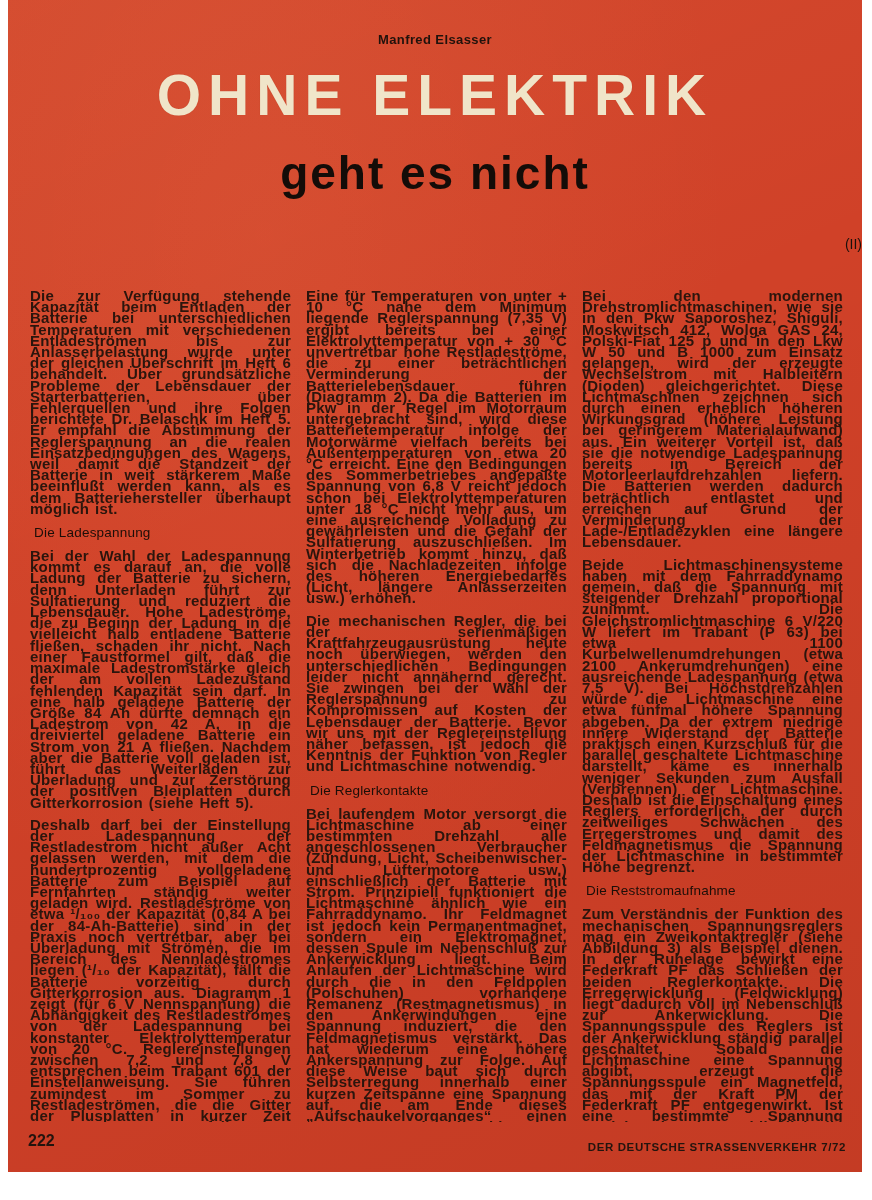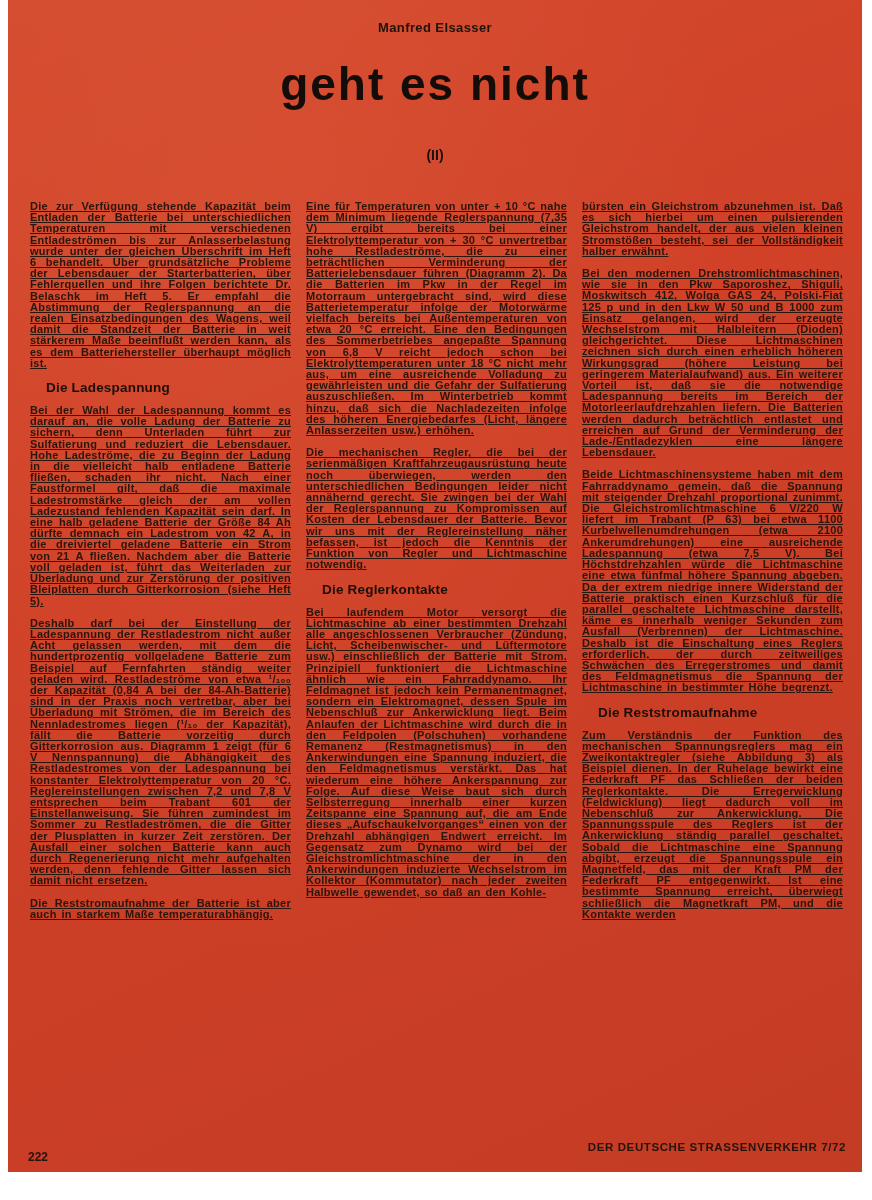--- a/index.html
+++ b/index.html
@@ -13,82 +13,82 @@
   .scan-page {
     position: absolute; left: 8px; top: 0;
     width: 854px; height: 1172px;
     background-color: var(--background-color, #d04128);
     background-image:
       radial-gradient(ellipse at 30% 20%, rgba(255,150,100,0.10), rgba(0,0,0,0) 55%),
       linear-gradient(155deg, rgba(255,190,130,0.08) 0%, rgba(0,0,0,0) 40%, rgba(90,10,0,0.10) 100%);
     box-sizing: border-box;
   }
   .author {
-    margin-top: 20px; text-align: center;
+    margin-top: 32px; text-align: center;
     font-size: 13px; font-weight: bold; letter-spacing: 0.4px;
     color: #20120c; line-height: 15px;
   }
   .main-title {
     margin: 20px 0 0; text-align: center;
     font-size: 57px; line-height: 57px; font-weight: 800;
     letter-spacing: 7px;
     color: var(--title-color, #f0e5c9);
     text-shadow: 0 0 1px rgba(120,30,10,0.25);
   }
   .sub-title {
     margin: 26px 16px 0; text-align: center;
     font-size: 46px; line-height: 46px; font-weight: 800;
     letter-spacing: 2px;
     color: #140c08;
   }
   .part-number {
-    margin-top: 40px; text-align: center;
-    font-size: 14px; line-height: 16px; font-weight: bold;
+    margin-top: 40px; text-align: right;
+    font-size: 14px; line-height: 16px; font-weight: normal;
     color: #1a100b;
   }
   .columns {
     display: flex; gap: 15px;
     margin-top: 38px;
     padding: 0 19px 0 22px;
     height: 832px; overflow: hidden;
     color: var(--text-color, #2b150d);
   }
   .col { flex: 1; min-width: 0; }
   .col p {
     margin: 0 0 11px;
-    font-size: 11px; line-height: 11.2px;
+    font-size: 15px; line-height: 11.2px;
     letter-spacing: 0.25px; word-spacing: 1.4px;
     text-align: justify;
     font-weight: bold;
-    text-decoration: underline;
   }
   .col h3 {
-    margin: 6px 16px 10px;
+    margin: 6px 4px 10px;
     font-size: 13.5px; line-height: 15px;
     letter-spacing: 0.2px;
     color: #1c0e08;
-    font-weight: 700;
+    font-weight: 400;
   }
   .page-number {
-    position: absolute; left: 20px; bottom: 8px;
-    font-size: 12px; font-weight: bold; color: #23140e;
+    position: absolute; left: 20px; bottom: 22px;
+    font-size: 16px; font-weight: bold; color: #23140e;
   }
   .magazine-name {
     position: absolute; right: 16px; bottom: 19px;
     font-size: 11.5px; font-weight: bold; letter-spacing: 0.6px;
     color: #23140e;
     margin-left: 30px;
   }
 </style>
 </head>
 <body>
 
 <div class="scan-page">
 
   <div class="author">Manfred Elsasser</div>
+  <h1 class="main-title">OHNE ELEKTRIK</h1>
   <h2 class="sub-title">geht es nicht</h2>
   <div class="part-number">(II)</div>
 
   <div class="columns">
 
     <div class="col">
       <p>Die zur Verfügung stehende Kapazität beim Entladen der Batterie bei unterschiedlichen Temperaturen mit verschiedenen Entladeströmen bis zur Anlasserbelastung wurde unter der gleichen Überschrift im Heft 6 behandelt. Über grundsätzliche Probleme der Lebensdauer der Starterbatterien, über Fehlerquellen und ihre Folgen berichtete Dr. Belaschk im Heft 5. Er empfahl die Abstimmung der Reglerspannung an die realen Einsatzbedingungen des Wagens, weil damit die Standzeit der Batterie in weit stärkerem Maße beeinflußt werden kann, als es dem Batteriehersteller überhaupt möglich ist.</p>
       <h3>Die Ladespannung</h3>
       <p>Bei der Wahl der Ladespannung kommt es darauf an, die volle Ladung der Batterie zu sichern, denn Unterladen führt zur Sulfatierung und reduziert die Lebensdauer. Hohe Ladeströme, die zu Beginn der Ladung in die vielleicht halb entladene Batterie fließen, schaden ihr nicht. Nach einer Faustformel gilt, daß die maximale Ladestromstärke gleich der am vollen Ladezustand fehlenden Kapazität sein darf. In eine halb geladene Batterie der Größe 84 Ah dürfte demnach ein Ladestrom von 42 A, in die dreiviertel geladene Batterie ein Strom von 21 A fließen. Nachdem aber die Batterie voll geladen ist, führt das Weiterladen zur Überladung und zur Zerstörung der positiven Bleiplatten durch Gitterkorrosion (siehe Heft 5).</p>
       <p>Deshalb darf bei der Einstellung der Ladespannung der Restladestrom nicht außer Acht gelassen werden, mit dem die hundertprozentig vollgeladene Batterie zum Beispiel auf Fernfahrten ständig weiter geladen wird. Restladeströme von etwa ¹/₁₀₀ der Kapazität (0,84 A bei der 84-Ah-Batterie) sind in der Praxis noch vertretbar, aber bei Überladung mit Strömen, die im Bereich des Nennladestromes liegen (¹/₁₀ der Kapazität), fällt die Batterie vorzeitig durch Gitterkorrosion aus. Diagramm 1 zeigt (für 6 V Nennspannung) die Abhängigkeit des Restladestromes von der Ladespannung bei konstanter Elektrolyttemperatur von 20 °C. Reglereinstellungen zwischen 7,2 und 7,8 V entsprechen beim Trabant 601 der Einstellanweisung. Sie führen zumindest im Sommer zu Restladeströmen, die die Gitter der Plusplatten in kurzer Zeit zerstören. Der Ausfall einer solchen Batterie kann auch durch Regenerierung nicht mehr aufgehalten werden, denn fehlende Gitter lassen sich damit nicht ersetzen.</p>
@@ -96,21 +96,20 @@
     </div>
 
     <div class="col">
       <p>Eine für Temperaturen von unter + 10 °C nahe dem Minimum liegende Reglerspannung (7,35 V) ergibt bereits bei einer Elektrolyttemperatur von + 30 °C unvertretbar hohe Restladeströme, die zu einer beträchtlichen Verminderung der Batterielebensdauer führen (Diagramm 2). Da die Batterien im Pkw in der Regel im Motorraum untergebracht sind, wird diese Batterietemperatur infolge der Motorwärme vielfach bereits bei Außentemperaturen von etwa 20 °C erreicht. Eine den Bedingungen des Sommerbetriebes angepaßte Spannung von 6,8 V reicht jedoch schon bei Elektrolyttemperaturen unter 18 °C nicht mehr aus, um eine ausreichende Volladung zu gewährleisten und die Gefahr der Sulfatierung auszuschließen. Im Winterbetrieb kommt hinzu, daß sich die Nachladezeiten infolge des höheren Energiebedarfes (Licht, längere Anlasserzeiten usw.) erhöhen.</p>
       <p>Die mechanischen Regler, die bei der serienmäßigen Kraftfahrzeugausrüstung heute noch überwiegen, werden den unterschiedlichen Bedingungen leider nicht annähernd gerecht. Sie zwingen bei der Wahl der Reglerspannung zu Kompromissen auf Kosten der Lebensdauer der Batterie. Bevor wir uns mit der Reglereinstellung näher befassen, ist jedoch die Kenntnis der Funktion von Regler und Lichtmaschine notwendig.</p>
       <h3>Die Reglerkontakte</h3>
       <p>Bei laufendem Motor versorgt die Lichtmaschine ab einer bestimmten Drehzahl alle angeschlossenen Verbraucher (Zündung, Licht, Scheibenwischer- und Lüftermotore usw.) einschließlich der Batterie mit Strom. Prinzipiell funktioniert die Lichtmaschine ähnlich wie ein Fahrraddynamo. Ihr Feldmagnet ist jedoch kein Permanentmagnet, sondern ein Elektromagnet, dessen Spule im Nebenschluß zur Ankerwicklung liegt. Beim Anlaufen der Lichtmaschine wird durch die in den Feldpolen (Polschuhen) vorhandene Remanenz (Restmagnetismus) in den Ankerwindungen eine Spannung induziert, die den Feldmagnetismus verstärkt. Das hat wiederum eine höhere Ankerspannung zur Folge. Auf diese Weise baut sich durch Selbsterregung innerhalb einer kurzen Zeitspanne eine Spannung auf, die am Ende dieses „Aufschaukelvorganges“ einen von der Drehzahl abhängigen Endwert erreicht. Im Gegensatz zum Dynamo wird bei der Gleichstromlichtmaschine der in den Ankerwindungen induzierte Wechselstrom im Kollektor (Kommutator) nach jeder zweiten Halbwelle gewendet, so daß an den Kohle-</p>
     </div>
 
     <div class="col">
-      <p>bürsten ein Gleichstrom abzunehmen ist. Daß es sich hierbei um einen pulsierenden Gleichstrom handelt, der aus vielen kleinen Stromstößen besteht, sei der Vollständigkeit halber erwähnt.</p>
       <p>Bei den modernen Drehstromlichtmaschinen, wie sie in den Pkw Saporoshez, Shiguli, Moskwitsch 412, Wolga GAS 24, Polski-Fiat 125 p und in den Lkw W 50 und B 1000 zum Einsatz gelangen, wird der erzeugte Wechselstrom mit Halbleitern (Dioden) gleichgerichtet. Diese Lichtmaschinen zeichnen sich durch einen erheblich höheren Wirkungsgrad (höhere Leistung bei geringerem Materialaufwand) aus. Ein weiterer Vorteil ist, daß sie die notwendige Ladespannung bereits im Bereich der Motorleerlaufdrehzahlen liefern. Die Batterien werden dadurch beträchtlich entlastet und erreichen auf Grund der Verminderung der Lade-/Entladezyklen eine längere Lebensdauer.</p>
       <p>Beide Lichtmaschinensysteme haben mit dem Fahrraddynamo gemein, daß die Spannung mit steigender Drehzahl proportional zunimmt. Die Gleichstromlichtmaschine 6 V/220 W liefert im Trabant (P 63) bei etwa 1100 Kurbelwellenumdrehungen (etwa 2100 Ankerumdrehungen) eine ausreichende Ladespannung (etwa 7,5 V). Bei Höchstdrehzahlen würde die Lichtmaschine eine etwa fünfmal höhere Spannung abgeben. Da der extrem niedrige innere Widerstand der Batterie praktisch einen Kurzschluß für die parallel geschaltete Lichtmaschine darstellt, käme es innerhalb weniger Sekunden zum Ausfall (Verbrennen) der Lichtmaschine. Deshalb ist die Einschaltung eines Reglers erforderlich, der durch zeitweiliges Schwächen des Erregerstromes und damit des Feldmagnetismus die Spannung der Lichtmaschine in bestimmter Höhe begrenzt.</p>
       <h3>Die Reststromaufnahme</h3>
       <p>Zum Verständnis der Funktion des mechanischen Spannungsreglers mag ein Zweikontaktregler (siehe Abbildung 3) als Beispiel dienen. In der Ruhelage bewirkt eine Federkraft PF das Schließen der beiden Reglerkontakte. Die Erregerwicklung (Feldwicklung) liegt dadurch voll im Nebenschluß zur Ankerwicklung. Die Spannungsspule des Reglers ist der Ankerwicklung ständig parallel geschaltet. Sobald die Lichtmaschine eine Spannung abgibt, erzeugt die Spannungsspule ein Magnetfeld, das mit der Kraft PM der Federkraft PF entgegenwirkt. Ist eine bestimmte Spannung erreicht, überwiegt schließlich die Magnetkraft PM, und die Kontakte werden</p>
     </div>
 
   </div>
 
   <div class="page-number">222</div>
   <div class="magazine-name">DER DEUTSCHE STRASSENVERKEHR 7/72</div>

